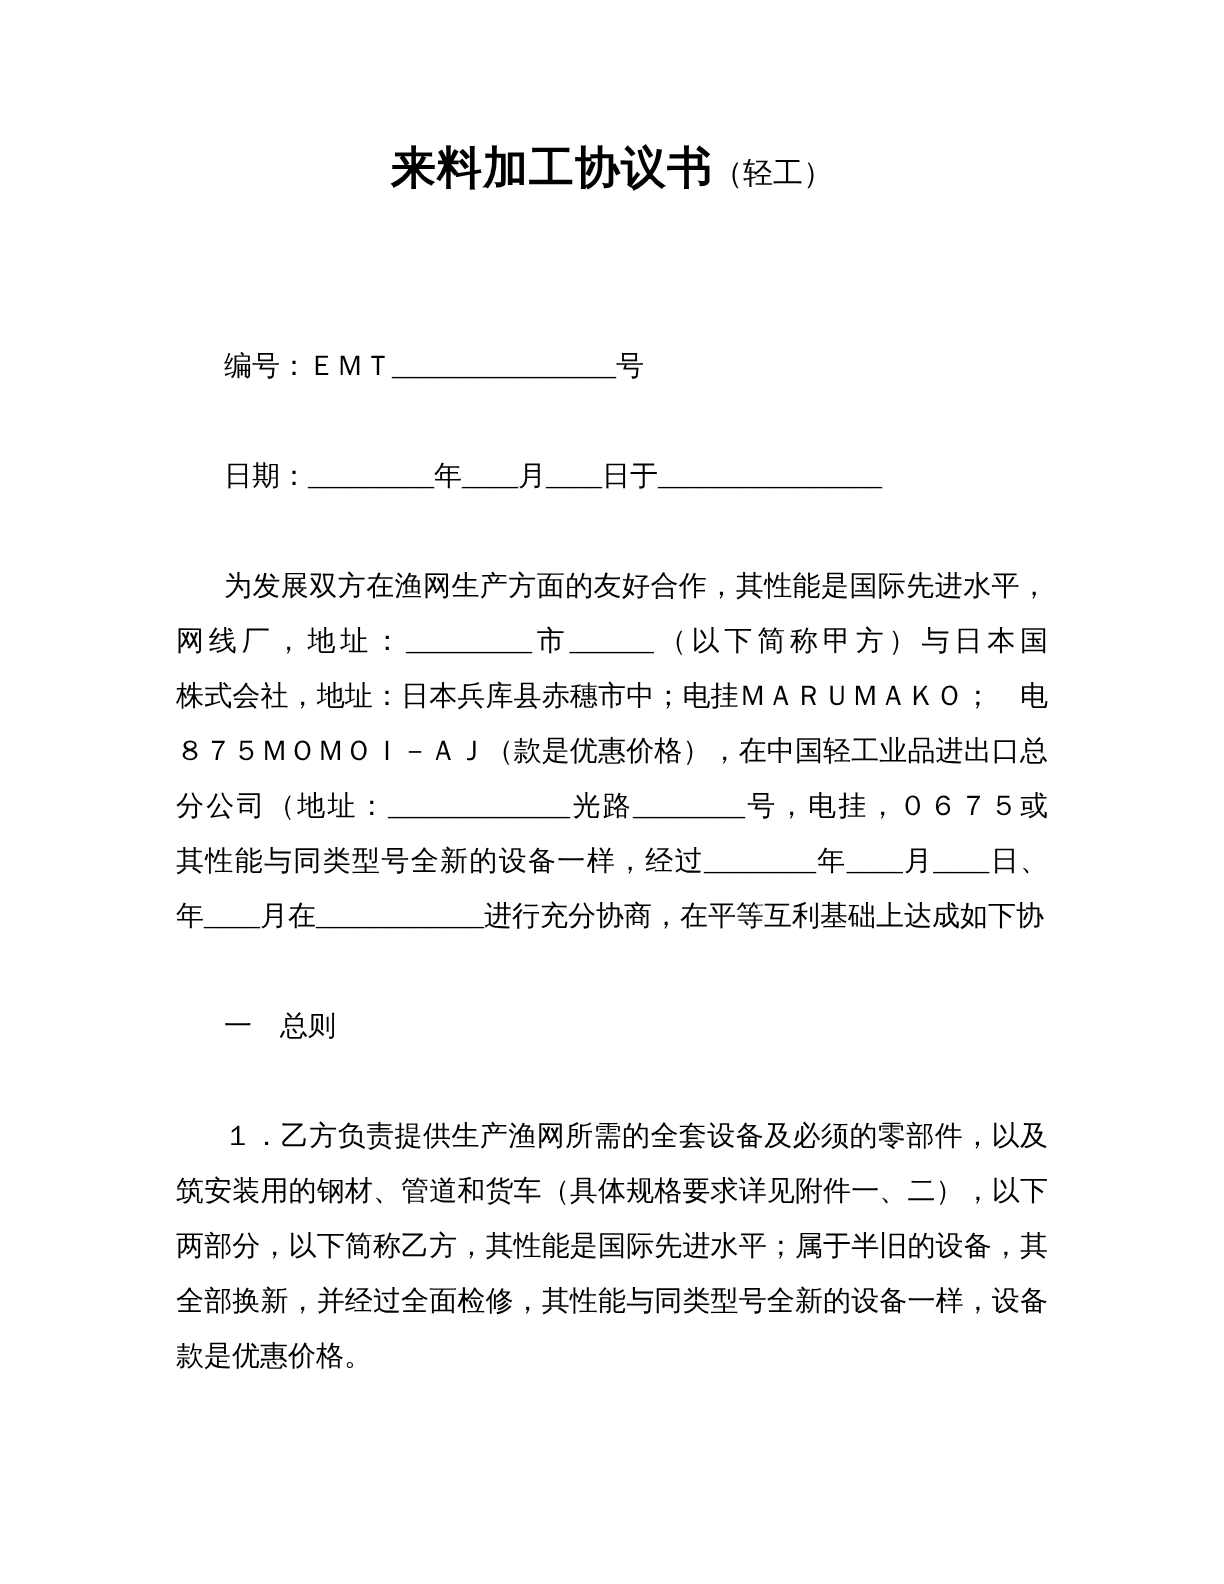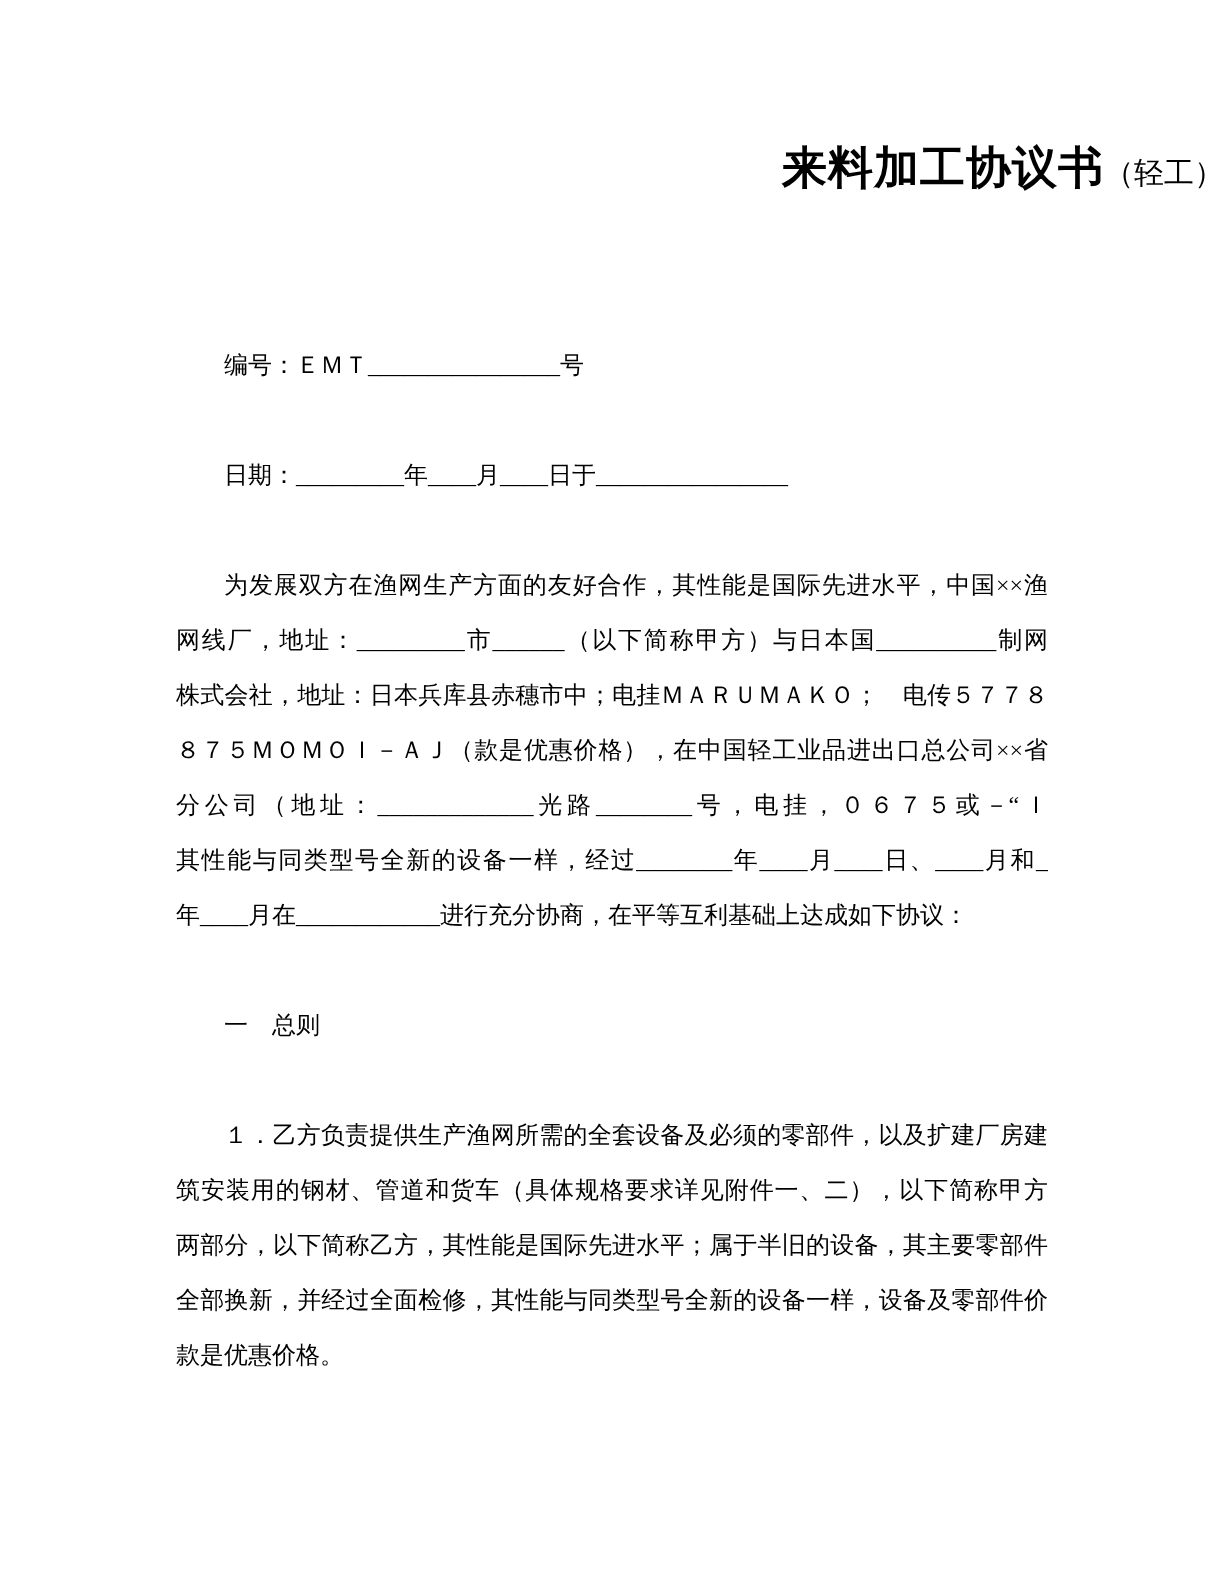--- a/index.html
+++ b/index.html
@@ -11,39 +11,39 @@
     position: relative;
     width: 1224px;
     height: 1584px;
     background: #ffffff;
     color: #000000;
     font-family: "Liberation Serif", "DejaVu Serif", serif;
     overflow: hidden;
   }
   .doc-title {
     padding-top: 138px;
-    text-align: right;
+    text-align: center;
     white-space: nowrap;
   }
   .title-main {
     font-family: "Liberation Sans", "DejaVu Sans", sans-serif;
     font-weight: bold;
     font-size: 45px;
     letter-spacing: 1px;
   }
   .title-paren {
     font-family: "Liberation Serif", "DejaVu Serif", serif;
     font-weight: normal;
     font-size: 30px;
   }
   .content {
     margin: 140px 176px 0 176px;
   }
   .doc-line {
-    font-size: 24px;
+    font-size: 28px;
     line-height: 55px;
     height: 55px;
     white-space: normal;
     overflow: hidden;
   }
   .doc-line.indent {
     text-indent: 48px;
   }
   .doc-line.fill {
     text-align: justify;

